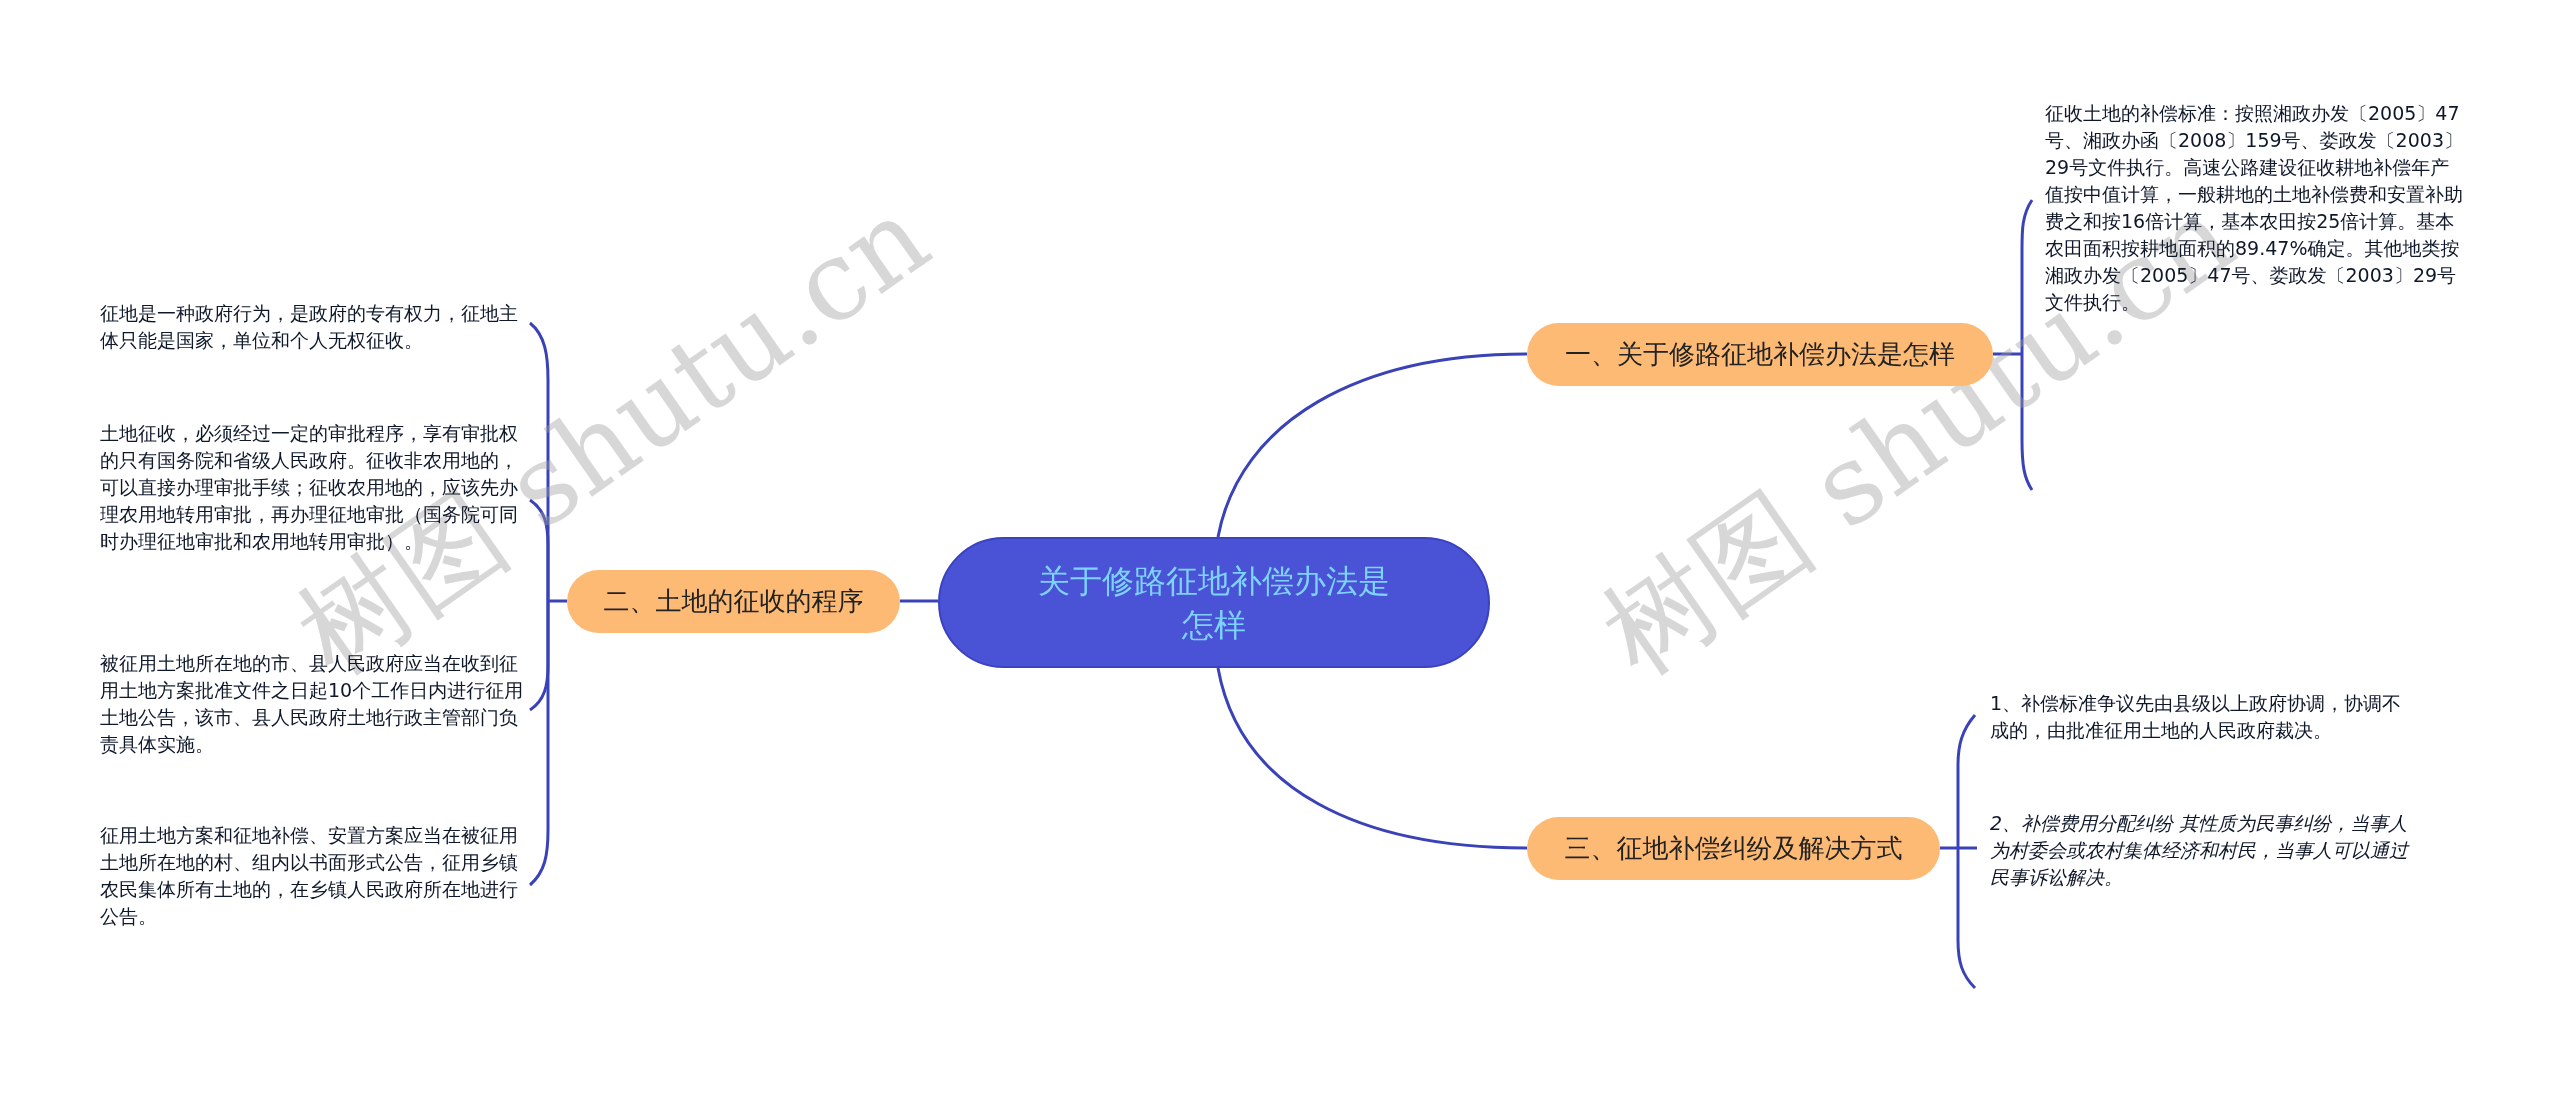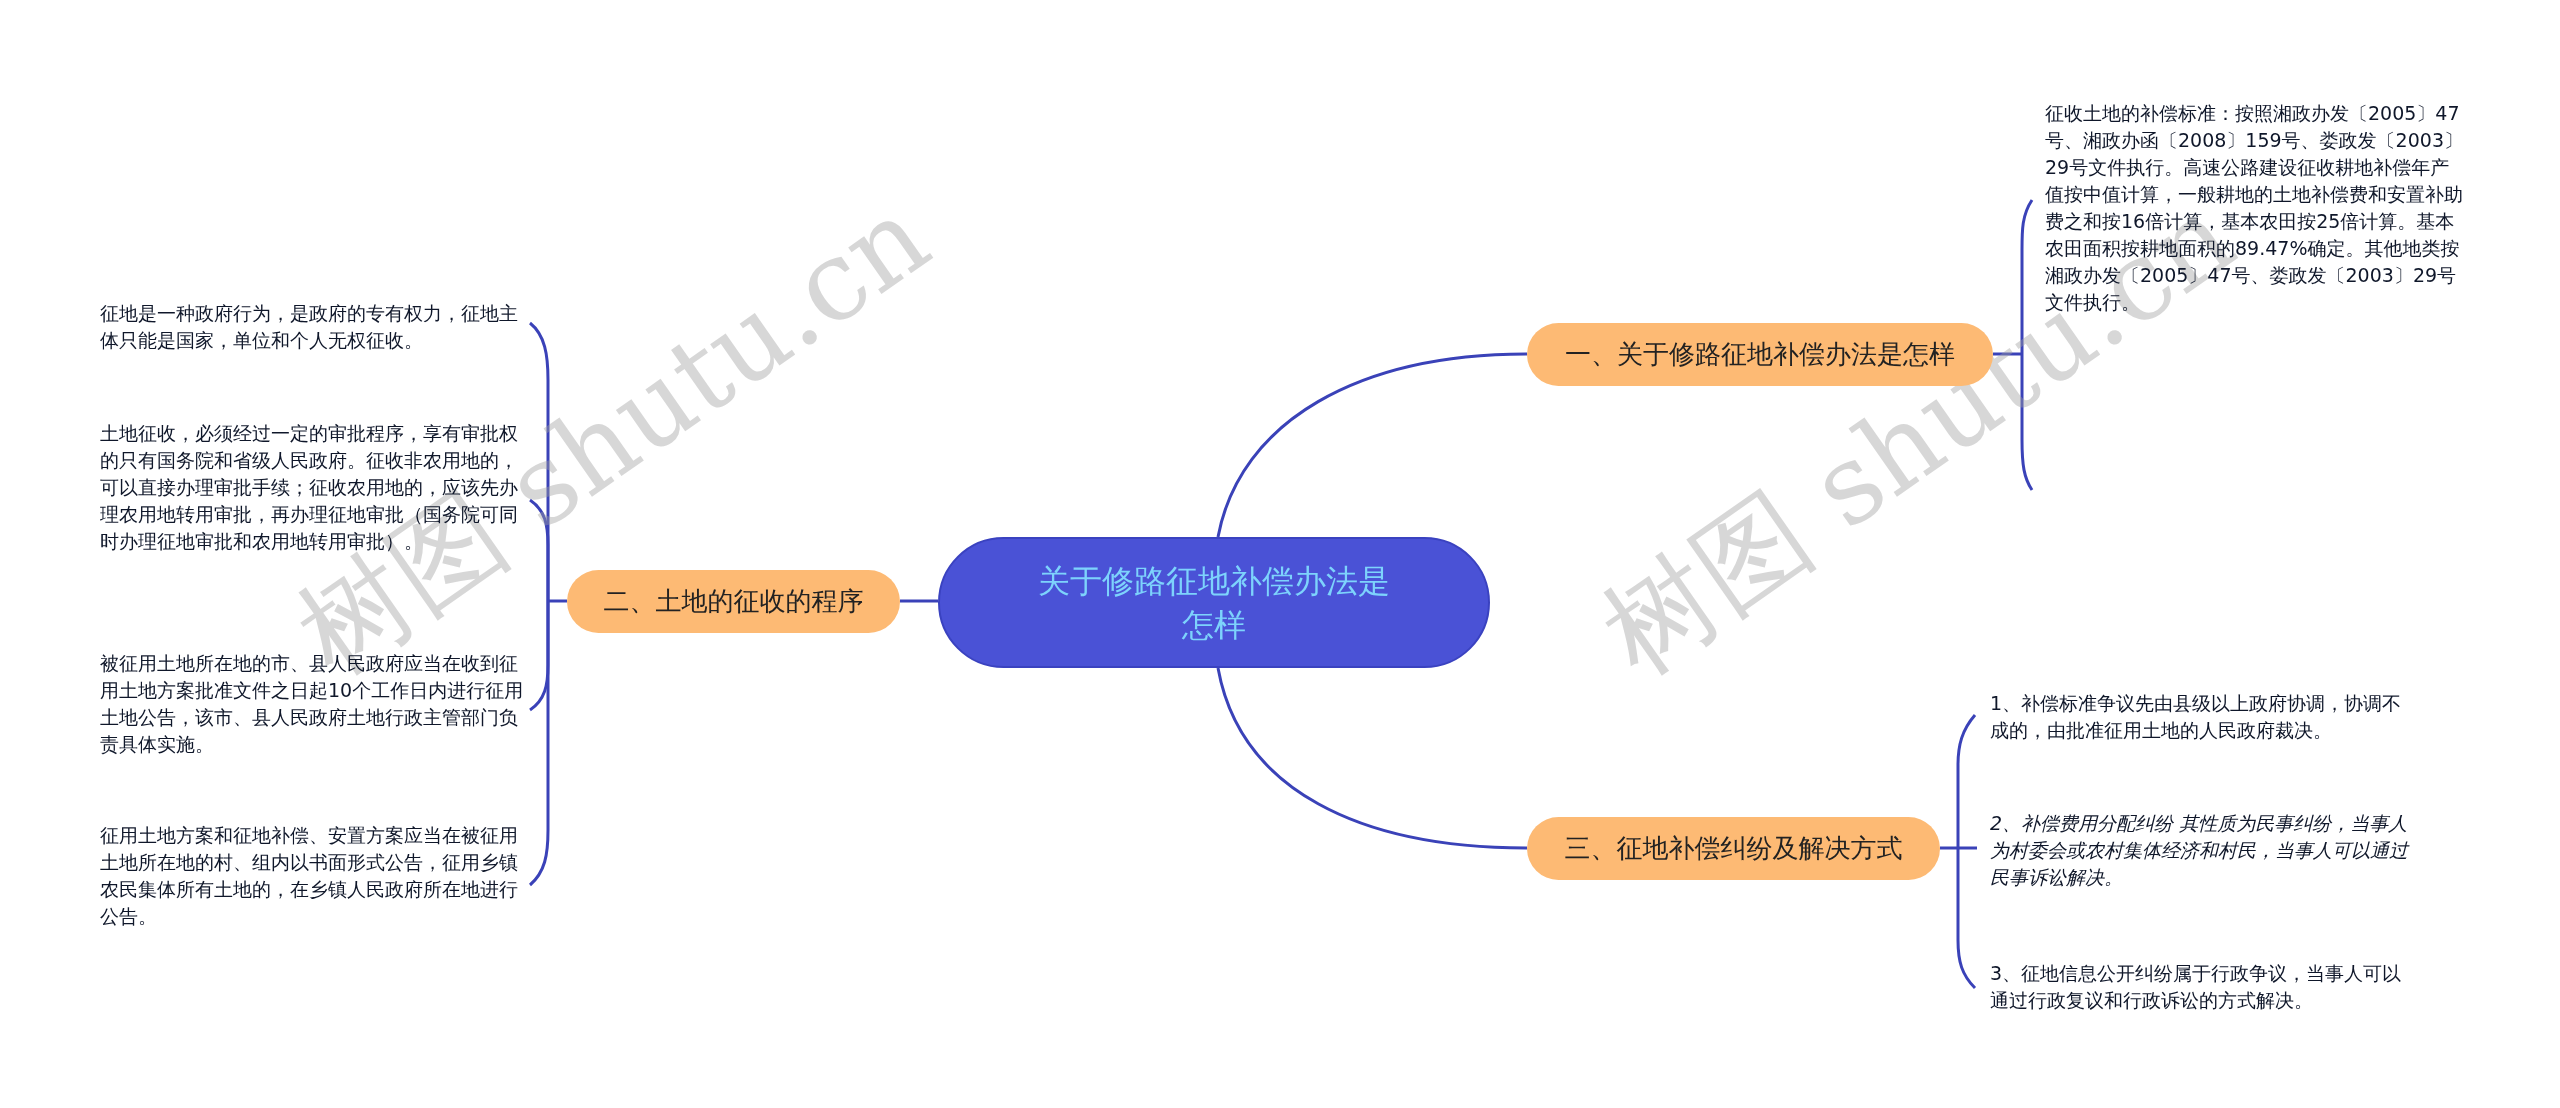--- a/index.html
+++ b/index.html
@@ -64,15 +64,14 @@
   <div class="leaf" style="left:100px; top:300px; width:425px;">征地是一种政府行为，是政府的专有权力，征地主体只能是国家，单位和个人无权征收。</div>
   <div class="leaf" style="left:100px; top:420px; width:425px;">土地征收，必须经过一定的审批程序，享有审批权的只有国务院和省级人民政府。征收非农用地的，可以直接办理审批手续；征收农用地的，应该先办理农用地转用审批，再办理征地审批（国务院可同时办理征地审批和农用地转用审批）。</div>
   <div class="leaf" style="left:100px; top:650px; width:425px;">被征用土地所在地的市、县人民政府应当在收到征用土地方案批准文件之日起10个工作日内进行征用土地公告，该市、县人民政府土地行政主管部门负责具体实施。</div>
   <div class="leaf" style="left:100px; top:822px; width:425px;">征用土地方案和征地补偿、安置方案应当在被征用土地所在地的村、组内以书面形式公告，征用乡镇农民集体所有土地的，在乡镇人民政府所在地进行公告。</div>
 
   <div class="node branch" style="left:1527px; top:817px; width:413px;">
     <span>三、征地补偿纠纷及解决方式</span>
   </div>
   <div class="leaf" style="left:1990px; top:690px; width:425px;">1、补偿标准争议先由县级以上政府协调，协调不成的，由批准征用土地的人民政府裁决。</div>
   <div class="leaf" style="left:1990px; top:810px; width:430px;font-style:italic;">2、补偿费用分配纠纷 其性质为民事纠纷，当事人为村委会或农村集体经济和村民，当事人可以通过民事诉讼解决。</div>
-  <div class="leaf" style="left:1990px; top:960px; width:425px;">3、征地信息公开纠纷属于行政争议，当事人可以通过行政复议和行政诉讼的方式解决。</div>
 
 </div>
 
 </body></html>

